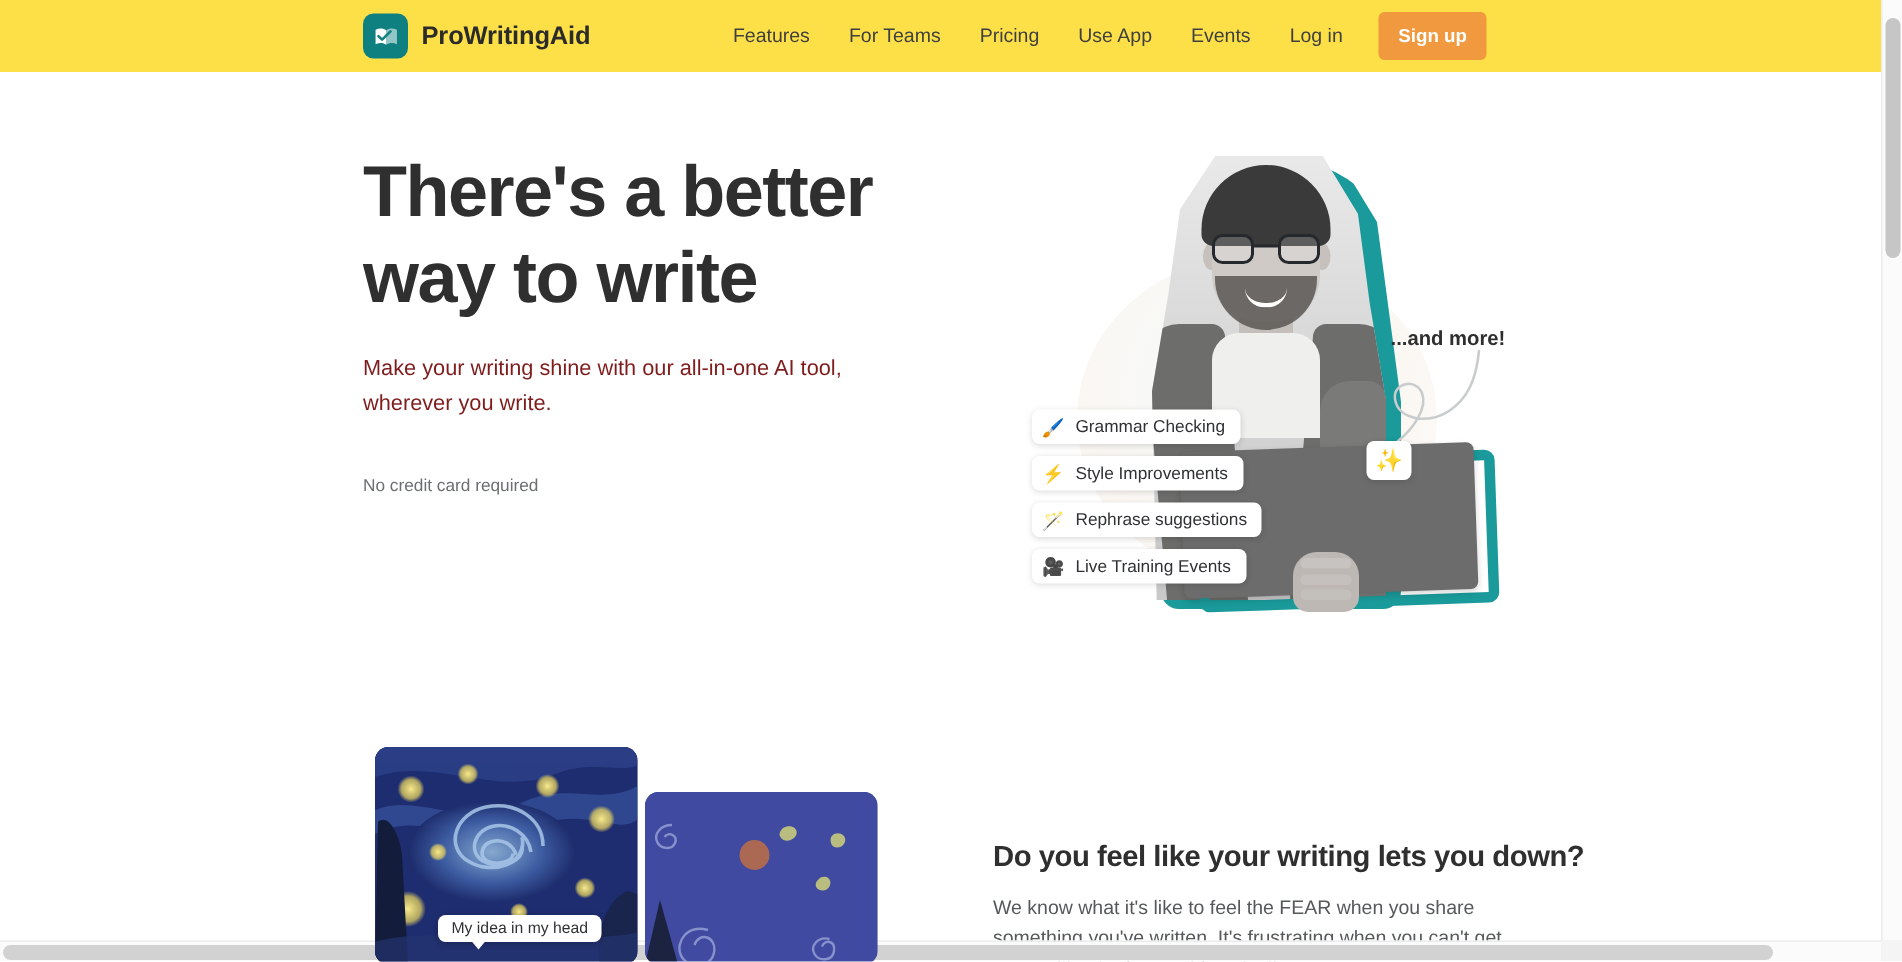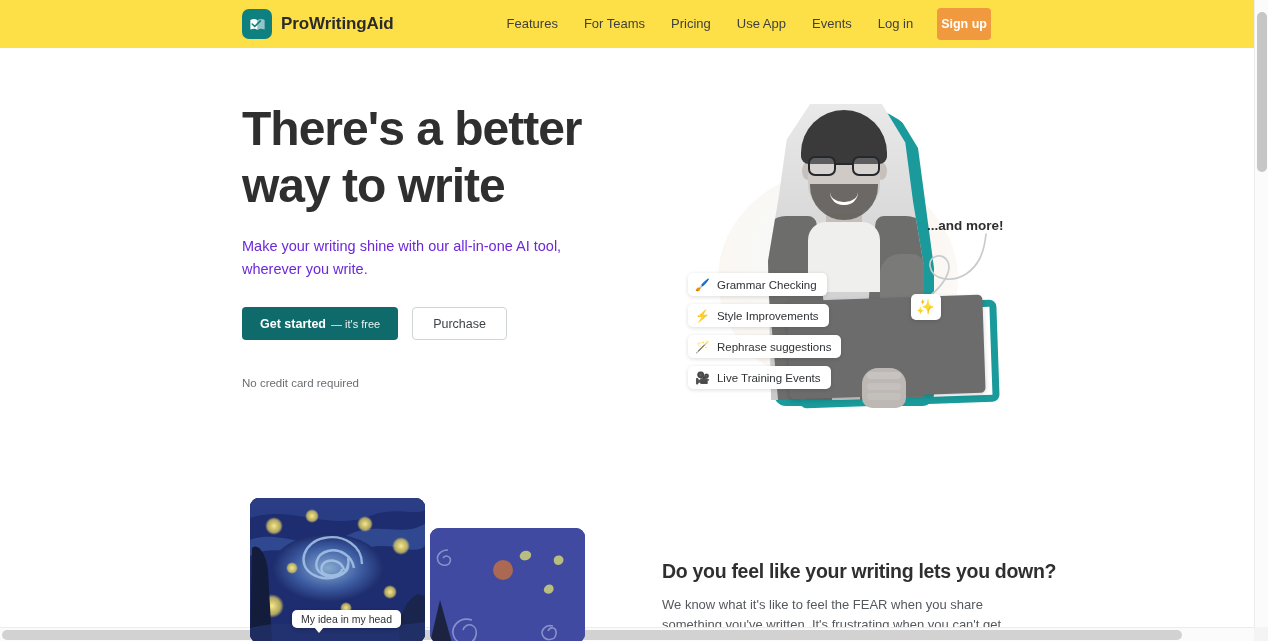--- a/index.html
+++ b/index.html
@@ -70,21 +70,21 @@
     cursor: pointer;
   }
   .signup-btn {
     margin-left: 11px;
     background: #f0993e;
     color: #ffffff;
     font-size: 12.5px;
     font-weight: bold;
     border: none;
     border-radius: 4px;
-    padding: 0 4px;
+    padding: 0 13px;
     height: 32px;
     line-height: 32px;
     cursor: pointer;
     white-space: nowrap;
     font-family: "Liberation Sans", sans-serif;
   }
 
   
   .hero {
     position: absolute;
@@ -101,21 +101,21 @@
     font-size: 48px;
     line-height: 57px;
     font-weight: bold;
     color: #2f2f2f;
     letter-spacing: -1px;
   }
   .hero-sub {
     margin-top: 21px;
     font-size: 14.5px;
     line-height: 23px;
-    color: #6d28d9;
+    color: #7f1d1d;
     max-width: 330px;
   }
   .hero-actions {
     margin-top: 26px;
     display: flex;
     align-items: center;
     gap: 14px;
   }
   .btn-primary {
     background: #0f6b6b;
@@ -490,27 +490,20 @@
   <div class="hero">
 
     <div class="hero-text">
       <h1 class="hero-title">
         <span>There's a better</span><br>
         <span>way to write</span>
       </h1>
 
       <p class="hero-sub">Make your writing shine with our all-in-one AI tool, wherever you write.</p>
 
-      <div class="hero-actions">
-        <button class="btn-primary">
-          <span>Get started</span>
-          <span class="free-tag">— it's free</span>
-        </button>
-        <button class="btn-secondary">Purchase</button>
-      </div>
 
       <p class="note">No credit card required</p>
     </div>
 
     <div class="hero-visual">
       <div class="blob"></div>
 
       <div class="person">
         <div class="person-teal"></div>
         <div class="person-photo">

